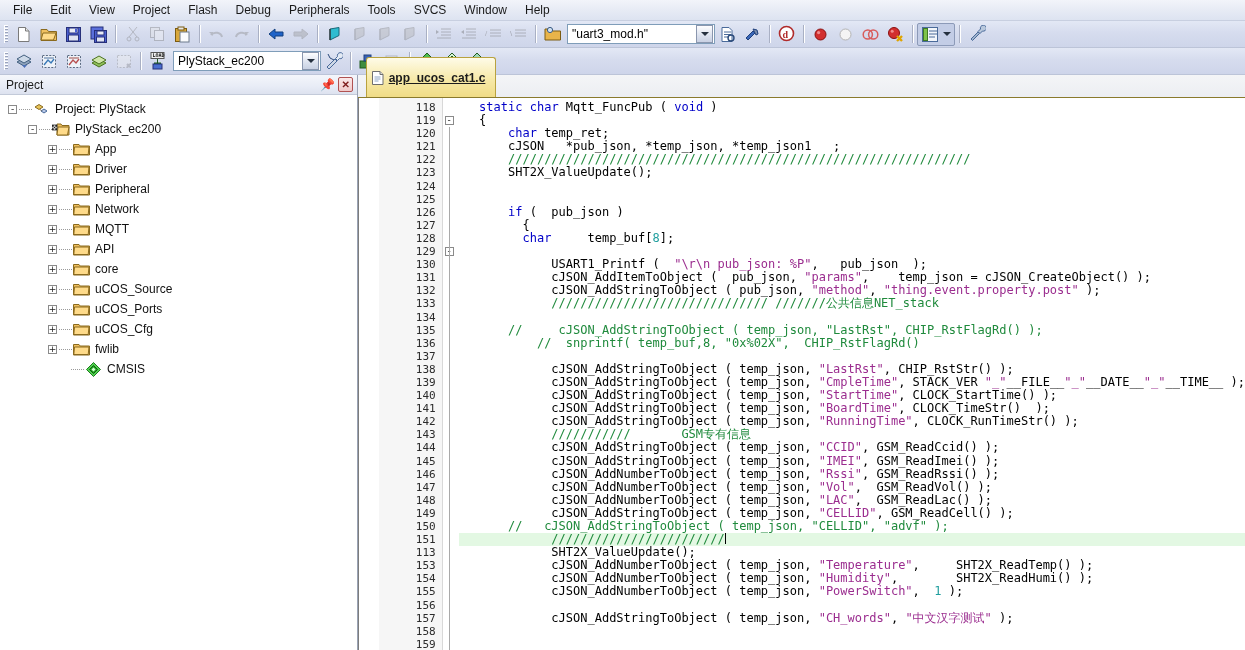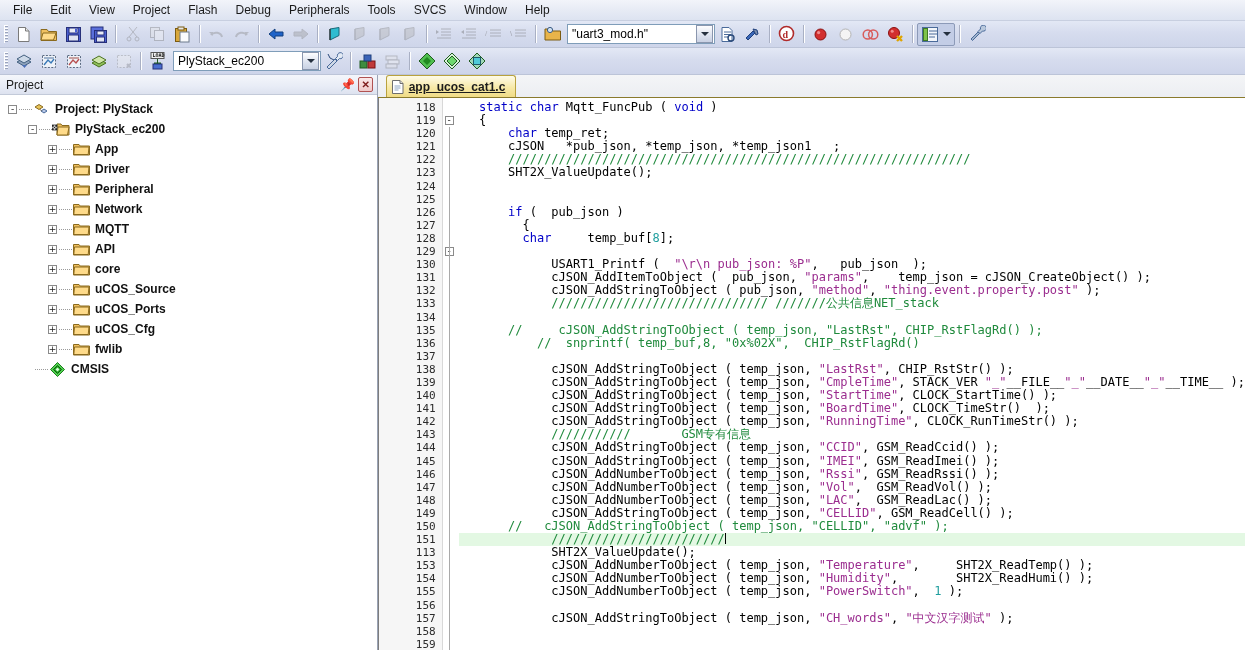--- a/index.html
+++ b/index.html
@@ -104,21 +104,21 @@
     width:15px;height:15px;border:1px solid #b05252;border-radius:2px;
     background:linear-gradient(to bottom,#fbe9e9,#f0c9c9);
     display:flex;align-items:center;justify-content:center;
     font-size:10px;color:#7d1a1a;font-weight:bold;line-height:1;
   }
   .tree {
     flex:1; overflow:hidden; padding-top: 4px;
     font-size: 12px; color:#111;
   }
   .tnode { display:flex; align-items:center; height: 20px; white-space:nowrap; }
-  .tnode .lbl { padding-left: 5px; font-weight: bold; }
+  .tnode .lbl { padding-left: 5px; }
   .expander {
     width:9px;height:9px;border:1px solid #8a8a8a;background:#ffffff;
     display:flex;align-items:center;justify-content:center;
     font-size:9px;line-height:7px;color:#222;font-family:"DejaVu Sans",sans-serif;
     margin-right:2px;
   }
   .expander.none { border:none;background:transparent; }
   .dotline { width:13px; height:1px; border-top:1px dotted #9a9a9a; }
   .ico { width:18px; height:16px; display:flex; align-items:center; justify-content:center; }
 
@@ -135,21 +135,21 @@
     border-bottom: 1px solid #a08c2f;
     display:flex; align-items:flex-end;
     padding-left: 8px;
     position:relative;
   }
   .tabstrip::after{
     content:""; position:absolute; left:0; right:0; bottom:-3px; height:3px;
     background:#8a7a2c;
   }
   .etab {
-    height: 22px;
+    height: 40px;
     display:flex; align-items:center;
     padding: 0 10px 0 5px;
     background: linear-gradient(to bottom,#fefbe8,#f7e9a8 55%,#f0dc86);
     border: 1px solid #b9a23e; border-bottom:none;
     border-radius: 3px 3px 0 0;
     font-size: 12px; color:#1c1c1c; font-weight:bold;
     margin-right: 2px;
     position:relative; z-index:2;text-align:center;
   }
   .etab .tabico { margin-right:5px; display:flex; }
@@ -160,20 +160,21 @@
     background:#ffffff;
     border-left:1px solid #7d7d7d;
     display:flex;
   }
   .gutter {
     width: 64px;
     background:#f6f6f6;
     border-right: 1px solid #d8d8d8;
     padding-top: 3px;
     flex-shrink:0;
+    margin-left:20px;
   }
   .gline {
     height: 13.1px; line-height:13.1px;
     text-align: right;
     padding-right: 6px;
     font-family: "DejaVu Sans Mono","Liberation Mono",monospace;
     font-size: 11px; color: #2b2b2b;
     white-space:nowrap;
   }
   .foldcol {
@@ -720,21 +721,21 @@
             <span class="expander">+</span>
             <span class="dotline"></span>
             <span class="ico">
               <svg width="17" height="13" viewBox="0 0 17 13">
                 <path d="M0.5 1.5h5.5l1.2 1.5h9.3V12H0.5z" fill="#f0c060" stroke="#8a6a1e"></path>
                 <path d="M1.5 4h14.5l-0.8 7.5H0.8z" fill="#ffdb8a" stroke="#8a6a1e"></path>
               </svg>
             </span>
             <span class="lbl">fwlib</span>
           </div>
-          <div class="tnode" style="padding-left: 24px; text-align: center;">
+          <div class="tnode" style="padding-left: 60px; text-align: center;">
             <span class="expander none"></span>
             <span class="dotline"></span>
             <span class="ico">
               <svg width="15" height="15" viewBox="0 0 15 15">
                 <path d="M7.5 0.5l7 7-7 7-7-7z" fill="#4fd24f" stroke="#1f7a1f"></path>
                 <path d="M7.5 3.5l4 4-4 4-4-4z" fill="#1fa81f" stroke="#0f5a0f"></path>
                 <path d="M7.5 5.5l2 2-2 2-2-2z" fill="#d8ffd8"></path>
               </svg>
             </span>
             <span class="lbl">CMSIS</span>

